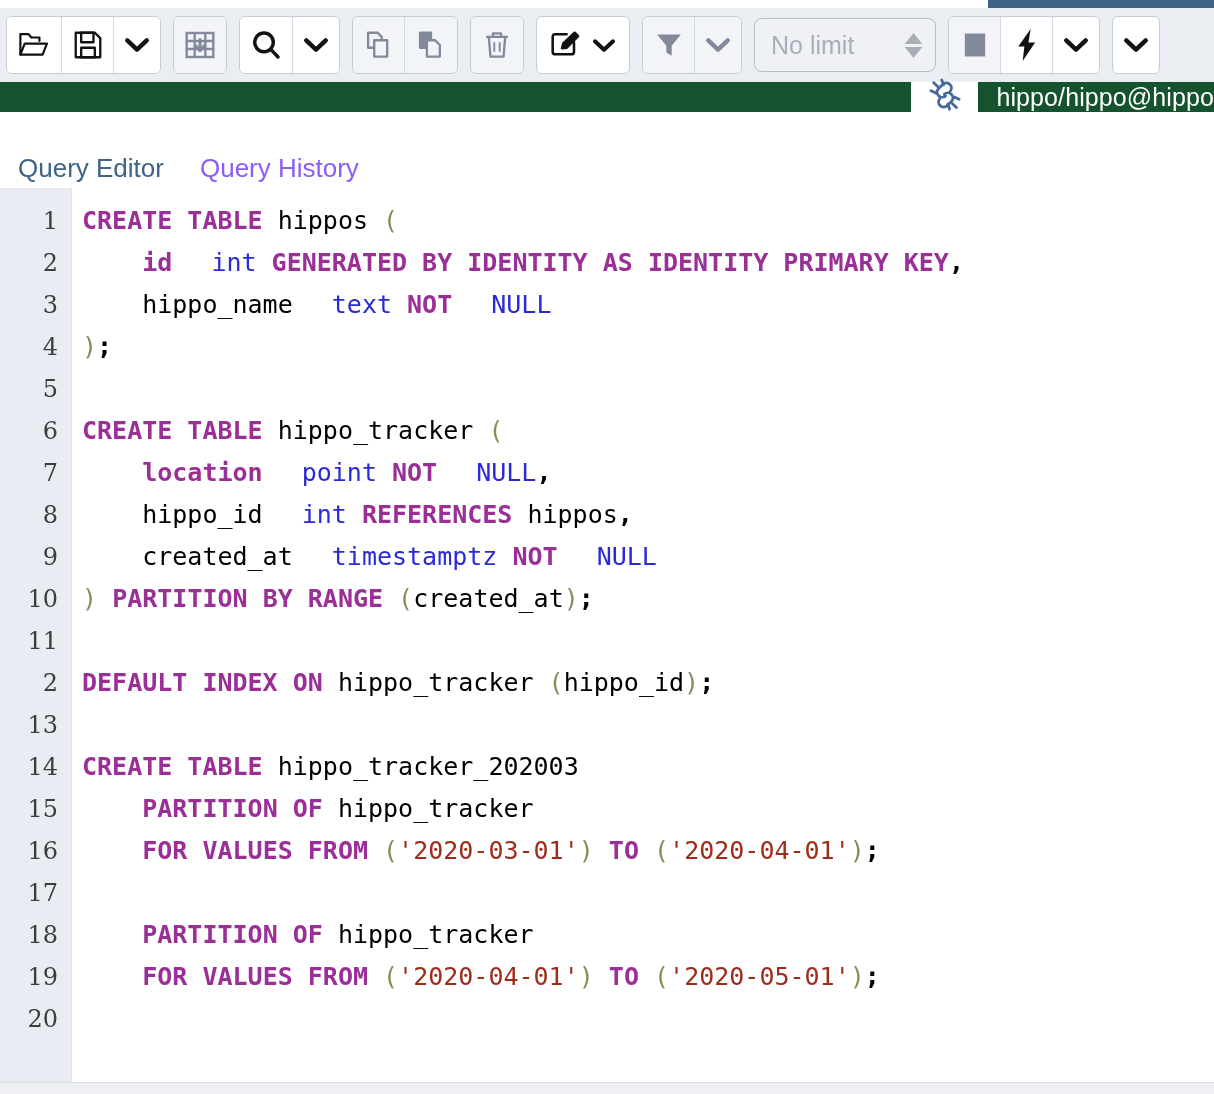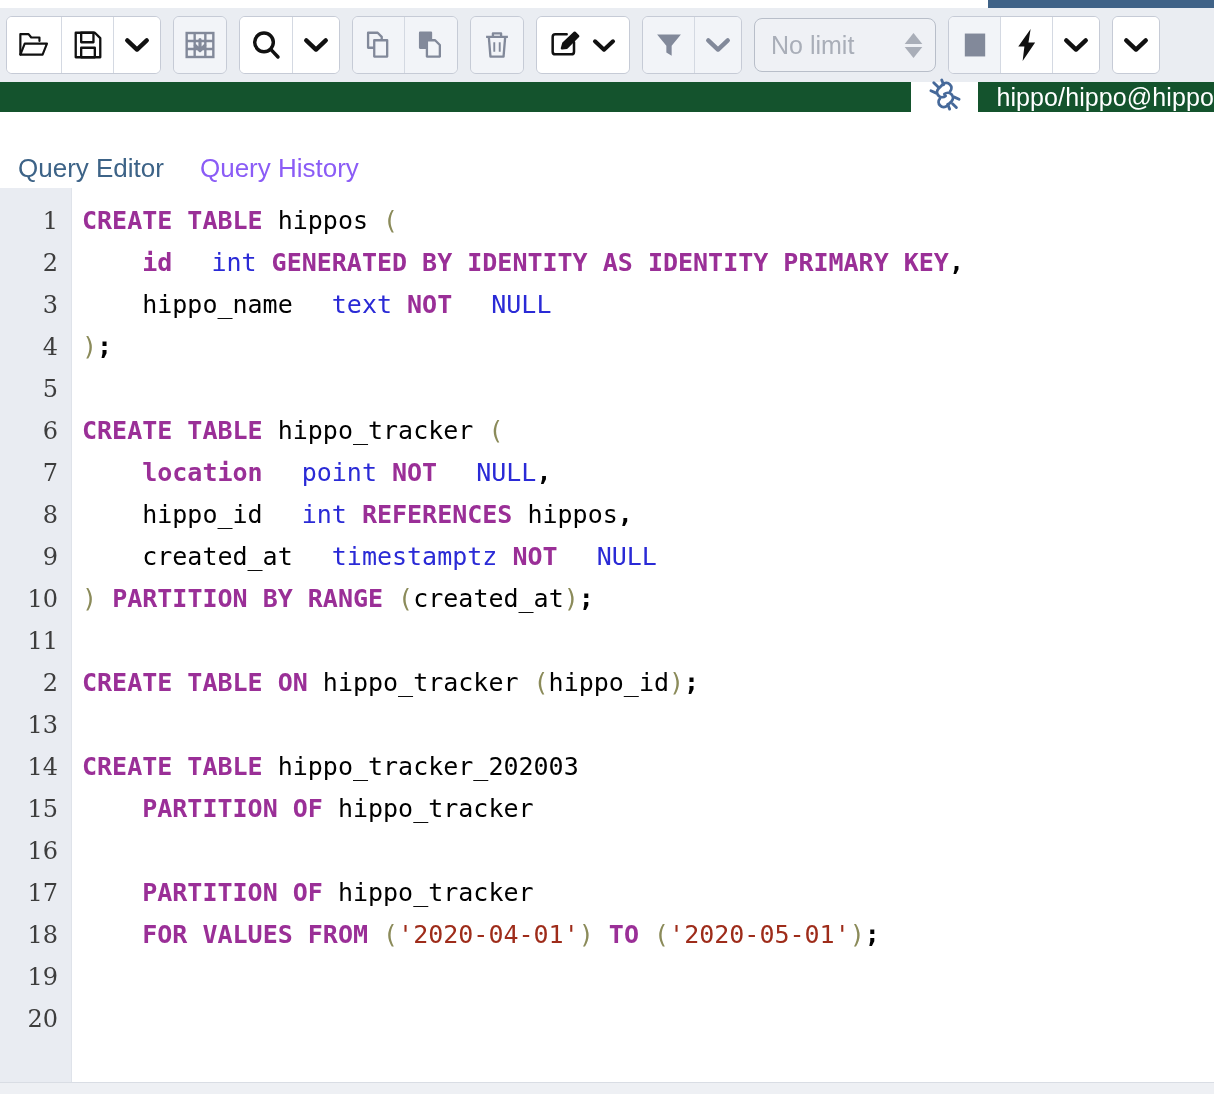--- a/index.html
+++ b/index.html
@@ -463,24 +463,25 @@
         <div class="cl"><span class="id">    </span><span class="k">id </span><span class="t">int </span><span class="k">GENERATED BY IDENTITY AS IDENTITY PRIMARY KEY</span><span class="op">,</span></div>
         <div class="cl"><span class="id">    hippo_name </span><span class="t">text </span><span class="k">NOT </span><span class="t">NULL</span></div>
         <div class="cl"><span class="p">)</span><span class="op">;</span></div>
         <div class="cl">&nbsp;</div>
         <div class="cl"><span class="k">CREATE TABLE </span><span class="id">hippo_tracker </span><span class="p">(</span></div>
         <div class="cl"><span class="id">    </span><span class="k">location </span><span class="t">point </span><span class="k">NOT </span><span class="t">NULL</span><span class="op">,</span></div>
         <div class="cl"><span class="id">    hippo_id </span><span class="t">int </span><span class="k">REFERENCES </span><span class="id">hippos</span><span class="op">,</span></div>
         <div class="cl"><span class="id">    created_at </span><span class="t">timestamptz </span><span class="k">NOT </span><span class="t">NULL</span></div>
         <div class="cl"><span class="p">)</span><span class="id"> </span><span class="k">PARTITION BY RANGE </span><span class="p">(</span><span class="id">created_at</span><span class="p">)</span><span class="op">;</span></div>
         <div class="cl">&nbsp;</div>
-        <div class="cl"><span class="k">CREATE TABLE ON </span><span class="id">hippo_tracker </span><span class="p">(</span><span class="id">hippo_id</span><span class="p">)</span><span class="op">;</span></div>
+        <div class="cl"><span class="k">DEFAULT INDEX ON </span><span class="id">hippo_tracker </span><span class="p">(</span><span class="id">hippo_id</span><span class="p">)</span><span class="op">;</span></div>
         <div class="cl">&nbsp;</div>
         <div class="cl"><span class="k">CREATE TABLE </span><span class="id">hippo_tracker_202003</span></div>
         <div class="cl"><span class="id">    </span><span class="k">PARTITION OF </span><span class="id">hippo_tracker</span></div>
+        <div class="cl"><span class="id">    </span><span class="k">FOR VALUES FROM </span><span class="p">(</span><span class="s">'2020-03-01'</span><span class="p">)</span><span class="id"> </span><span class="k">TO </span><span class="p">(</span><span class="s">'2020-04-01'</span><span class="p">)</span><span class="op">;</span></div>
         <div class="cl">&nbsp;</div>
         <div class="cl"><span class="id">    </span><span class="k">PARTITION OF </span><span class="id">hippo_tracker</span></div>
         <div class="cl"><span class="id">    </span><span class="k">FOR VALUES FROM </span><span class="p">(</span><span class="s">'2020-04-01'</span><span class="p">)</span><span class="id"> </span><span class="k">TO </span><span class="p">(</span><span class="s">'2020-05-01'</span><span class="p">)</span><span class="op">;</span></div>
       </div>
   </div>
 
   <div class="bottom-strip"></div>
 
 </div>
 

